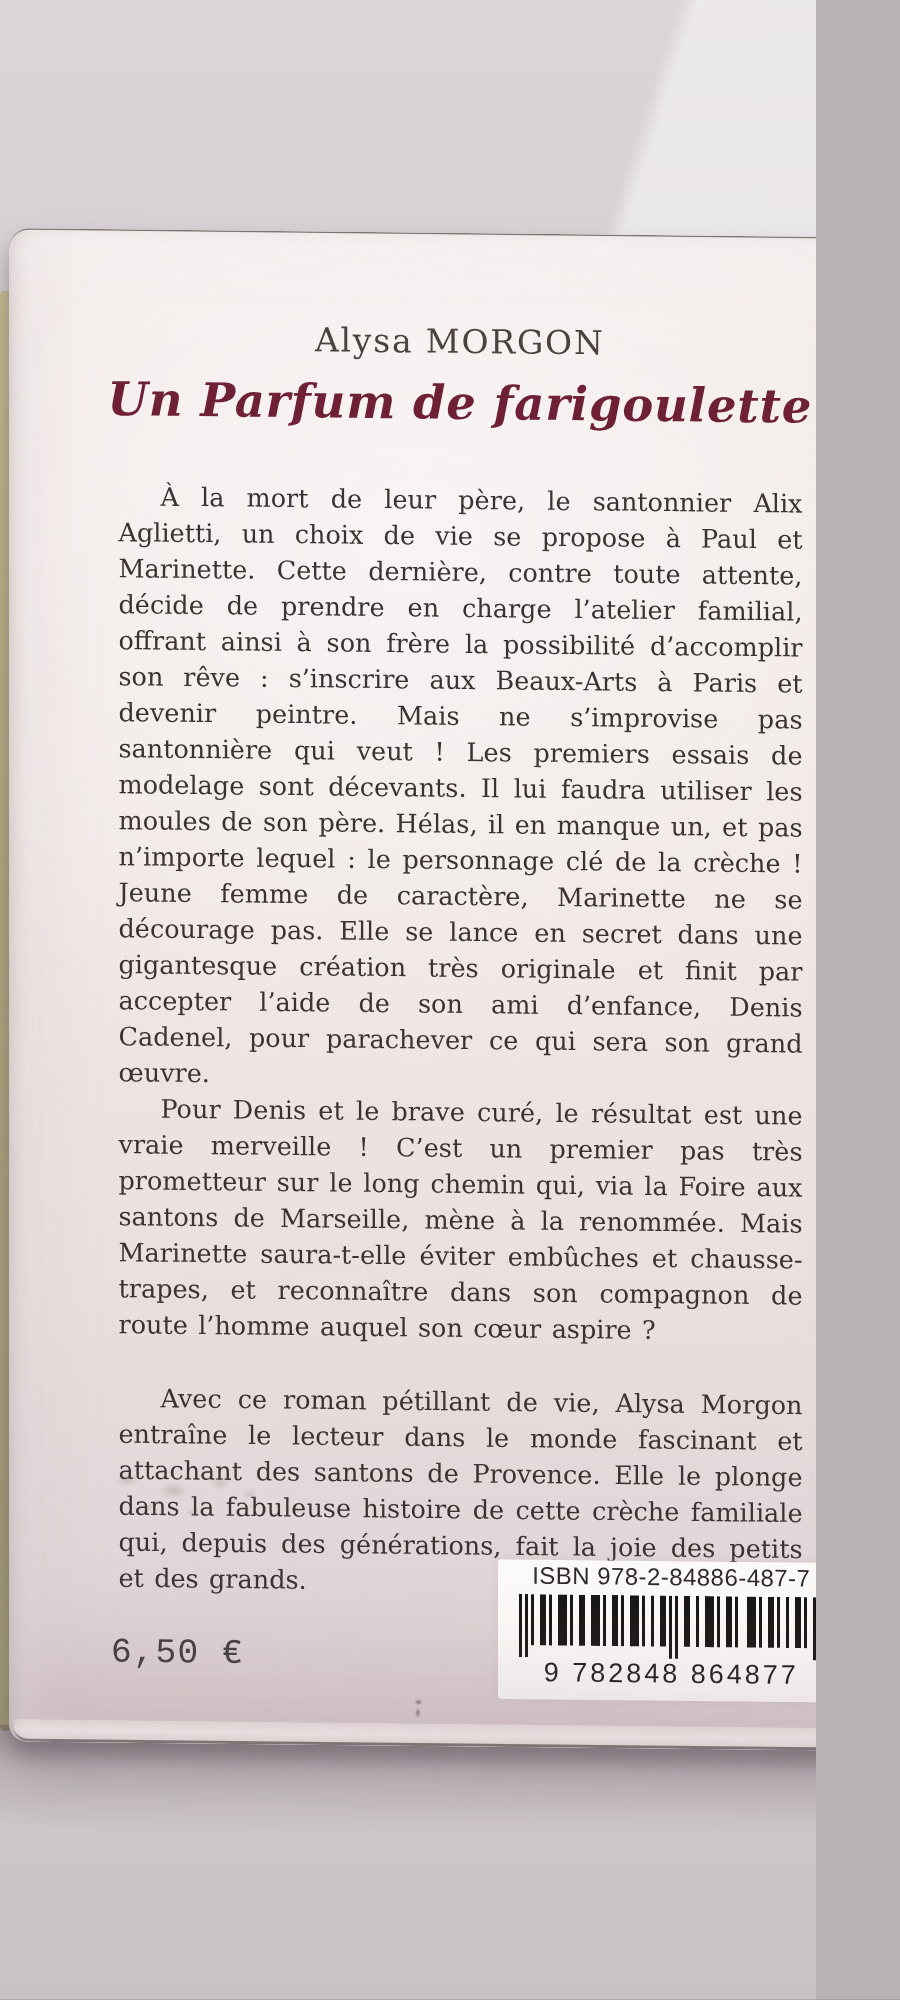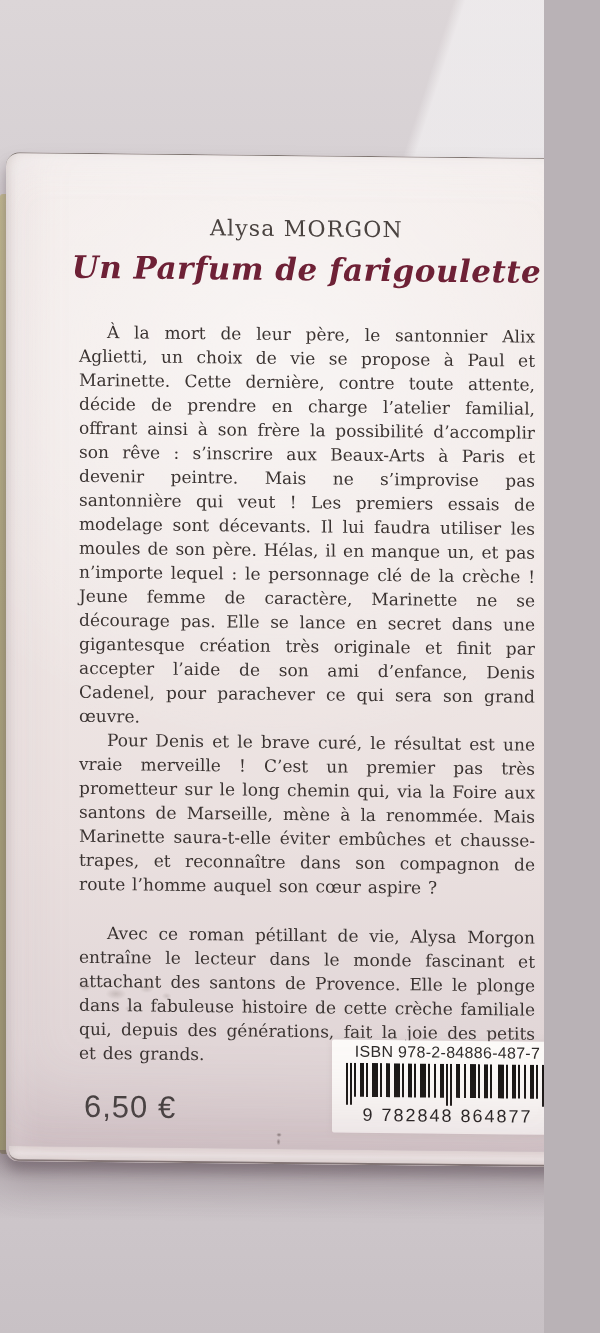--- a/index.html
+++ b/index.html
@@ -72,23 +72,23 @@
       radial-gradient(6px 4px at 55% 82%, rgba(125,112,108,0.45), transparent 70%),
       radial-gradient(5px 4px at 30% 75%, rgba(125,112,108,0.4), transparent 70%);
   }
   .ink-speck {
     position:absolute; left:268px; top:976px; width:10px; height:16px; opacity:0.75;
     background:
       radial-gradient(4px 3px at 50% 18%, rgba(70,60,58,0.85), transparent 70%),
       radial-gradient(3px 5px at 45% 62%, rgba(70,60,58,0.75), transparent 70%);
   }
   .price {
-    position:absolute; left:78px; top:935px;
-    font-family:Liberation Sans, sans-serif;
-    font-size:31px; letter-spacing:1px; color:#403c3b;
+    position:absolute; left:68px; top:935px;
+    font-family:Liberation Mono, monospace;
+    font-size:23px; letter-spacing:1px; color:#403c3b;
   }
   .barcode-panel {
     position:absolute; left:326px; top:883px; width:231px; height:93px;
     background:#fcfaf8; border-radius:2px;
     display:flex; flex-direction:column; align-items:center;
     box-sizing:border-box; padding-top:3px;
     box-shadow:0 0 6px rgba(190,175,175,0.35);
   }
   .isbn-label {
     font-family:"Liberation Sans","DejaVu Sans",sans-serif;

